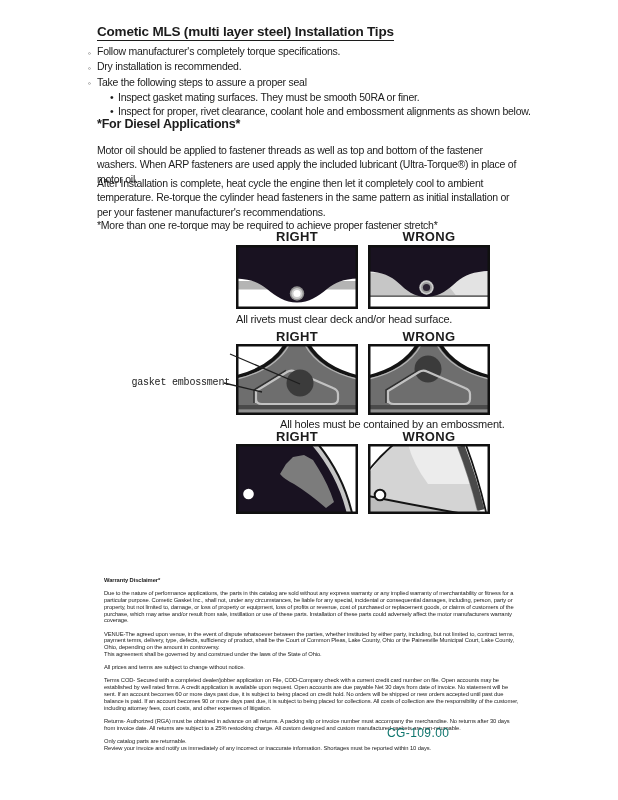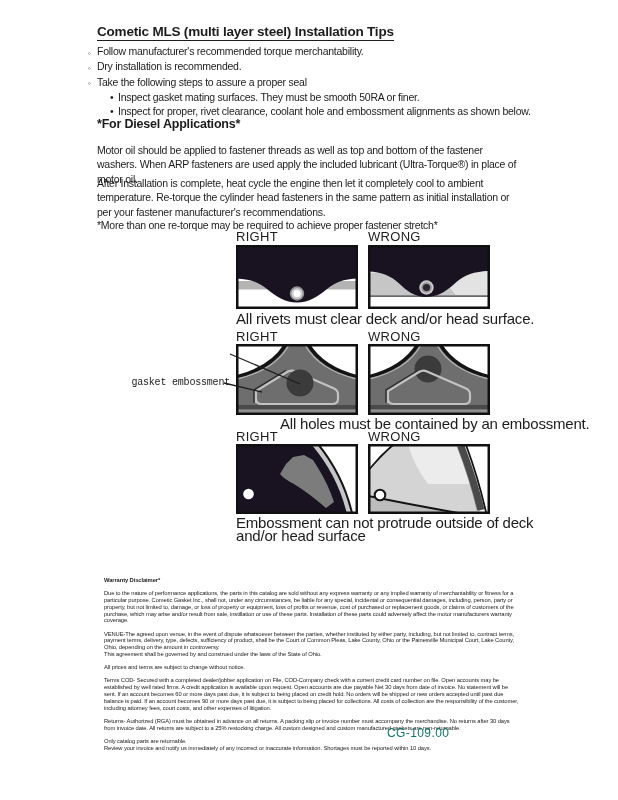--- a/index.html
+++ b/index.html
@@ -14,22 +14,22 @@
     letter-spacing:-0.2px;
   }
   .bullets{left:88px;top:45px;width:460px;font-size:10.5px;line-height:13.9px;letter-spacing:-0.25px;}
   .bullet{display:flex;}
   .bullet .marker{width:9px;flex:none;font-size:8px;padding-top:1.5px;}
   .bullet.sub{padding-left:22px;}
   .bullet.sub .marker{width:8px;font-size:10.5px;padding-top:0;}
   .h2{left:97px;top:117px;font-size:12.5px;font-weight:bold;letter-spacing:-0.2px;}
   .para{left:97px;width:426px;font-size:10.5px;line-height:14.4px;letter-spacing:-0.25px;margin-top:8px;}
   .p1{top:135px;} .p2{top:168px;} .p3{top:210px;}
-  .fig-h{width:122px;font-size:13px;font-weight:normal;letter-spacing:.3px;}
-  .caption{font-size:15px;letter-spacing:-0.2px;white-space:pre-line;line-height:12.8px;}
+  .fig-h{width:122px;text-align:center;font-size:13px;font-weight:bold;letter-spacing:.3px;}
+  .caption{font-size:11px;letter-spacing:-0.2px;white-space:pre-line;line-height:12.8px;}
   .fig{display:block;}
   .fig svg{display:block;}
   .labels{left:90px;width:140px;text-align:right;font-size:10px;line-height:11px;
     letter-spacing:-0.2px;white-space:pre-line;}
   .disc{left:104px;top:577px;width:416px;font-size:5.8px;line-height:6.8px;
     letter-spacing:-0.1px;color:#232323;}
   .disc .dh{font-weight:bold;margin:0 0 6.5px 0;}
   .disc p{margin:0 0 6.4px 0;white-space:pre-line;}
   .code{left:387px;top:726px;font-size:12px;letter-spacing:.4px;color:#0f766e;}
   .ink-fill{fill:var(--c-diagram_black,#191221);}
@@ -39,21 +39,21 @@
 </head>
 <body>
 
 <div class="page">
 
   <div class="abs title">Cometic MLS (multi layer steel) Installation Tips</div>
 
   <div class="abs bullets">
     <div class="bullet">
       <span class="marker">◦</span>
-      <span>Follow manufacturer's recommended torque merchantability.</span>
+      <span>Follow manufacturer's completely torque specifications.</span>
     </div>
     <div class="bullet">
       <span class="marker">◦</span>
       <span>Dry installation is recommended.</span>
     </div>
     <div class="bullet">
       <span class="marker">◦</span>
       <span>Take the following steps to assure a proper seal</span>
     </div>
     <div class="bullet sub">
@@ -176,22 +176,20 @@
       <path d="M93,2 Q105,33 113,66" stroke="#4a4a4a" stroke-width="7" fill="none"></path>
       <path d="M98,0 L122,0 L122,70 L118,70 Q110,32 98,0 Z" fill="#ffffff"></path>
       <path d="M98,1 Q110,33 118,68" stroke="#141414" stroke-width="1.8" fill="none"></path>
       <path d="M0,0 L26,0 Q12,12 0,27 Z" fill="#ffffff"></path>
       <path d="M26,0 Q12,12 0,27" stroke="#141414" stroke-width="2" fill="none"></path>
       <circle cx="12" cy="51" r="5.3" fill="#ffffff" stroke="#141414" stroke-width="2"></circle>
       <rect x="1.25" y="1.25" width="119.5" height="67.5" class="box-border"></rect>
     </svg>
   </div>
 
-  <div class="abs caption" style="left:236px;top:517px;">Embossment can not protrude outside of deck
-and/or head surface</div>
 
   <div class="abs disc">
     <div class="dh">Warranty Disclaimer*</div>
     <p>Due to the nature of performance applications, the parts in this catalog are sold without any express warranty or any implied warranty of merchantability or fitness for a particular purpose.  Cometic Gasket Inc., shall not, under any circumstances, be liable for any special, incidental or consequential damages, including, person, party or property, but not limited to, damage, or loss of property or equipment, loss of profits or revenue, cost of purchased or replacement goods, or claims of customers of the purchase, which may arise and/or result from sale, instillation or use of these parts.  Installation of these parts could adversely affect the motor manufacturers warranty coverage.</p>
     <p>VENUE-The agreed upon venue, in the event of dispute whatsoever between the parties, whether instituted by either party, including, but not limited to, contract terms, payment terms, delivery, type, defects, sufficiency of product, shall be the Court of Common Pleas, Lake County, Ohio or the Painesville Municipal Court, Lake County, Ohio, depending on the amount in controversy.
 This agreement shall be governed by and construed under the laws of the State of Ohio.</p>
     <p>All prices and terms are subject to change without notice.</p>
     <p>Terms COD- Secured with a completed dealer/jobber application on File, COD-Company check with a current credit card number on file.  Open accounts may be established by well rated firms.  A credit application is available upon request.  Open accounts are due payable Net 30 days from date of invoice.  No statement will be sent.  If an account becomes 60 or more days past due, it is subject to being placed on credit hold.  No orders will be shipped or new orders accepted until past due balance is paid.  If an account becomes 90 or more days past due, it is subject to being placed for collections.  All costs of collection are the responsibility of the customer, including attorney fees, court costs, and other expenses of litigation.</p>
     <p>Returns- Authorized (RGA) must be obtained in advance on all returns.  A packing slip or invoice number must accompany the merchandise.  No returns after 30 days from invoice date.  All returns are subject to a 25% restocking charge.  All custom designed and custom manufactured gaskets are non-returnable.</p>
     <p>Only catalog parts are returnable.

